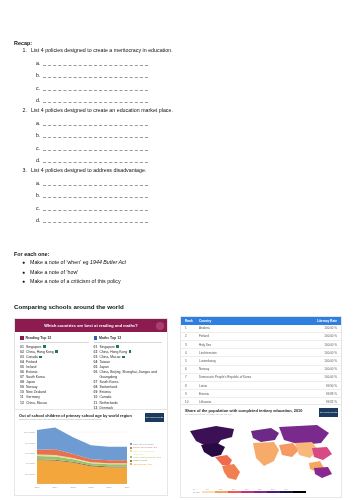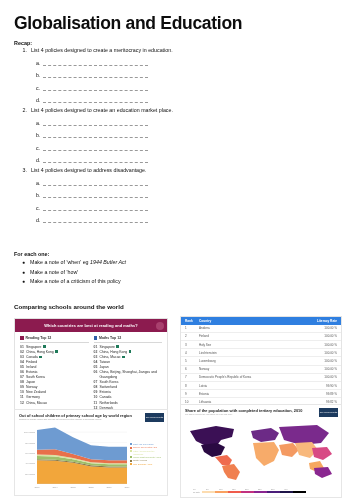--- a/index.html
+++ b/index.html
@@ -87,21 +87,20 @@
   .mscale .sw{height:2.4px;width:13px;}
   .mslabels{position:absolute;left:12px;bottom:7px;display:flex;}
   .msl{font-size:1.9px;color:#999;width:13px;}
   .nodata{font-size:1.9px;color:#999;margin-right:2px;}
 </style>
 </head>
 <body>
 
 <div class="page">
 
-  <div class="title">Globalisation and Education</div>
   <div class="recap-label">Recap:</div>
 
   <div class="qlist" id="qlist">
       <div class="q">
         <div class="q-line">
           <span class="q-num">1.</span>
           <span class="q-text">List 4 policies designed to create a meritocracy in education.</span>
         </div>
         <div class="sub">
           <span class="sub-letter">a.</span>

